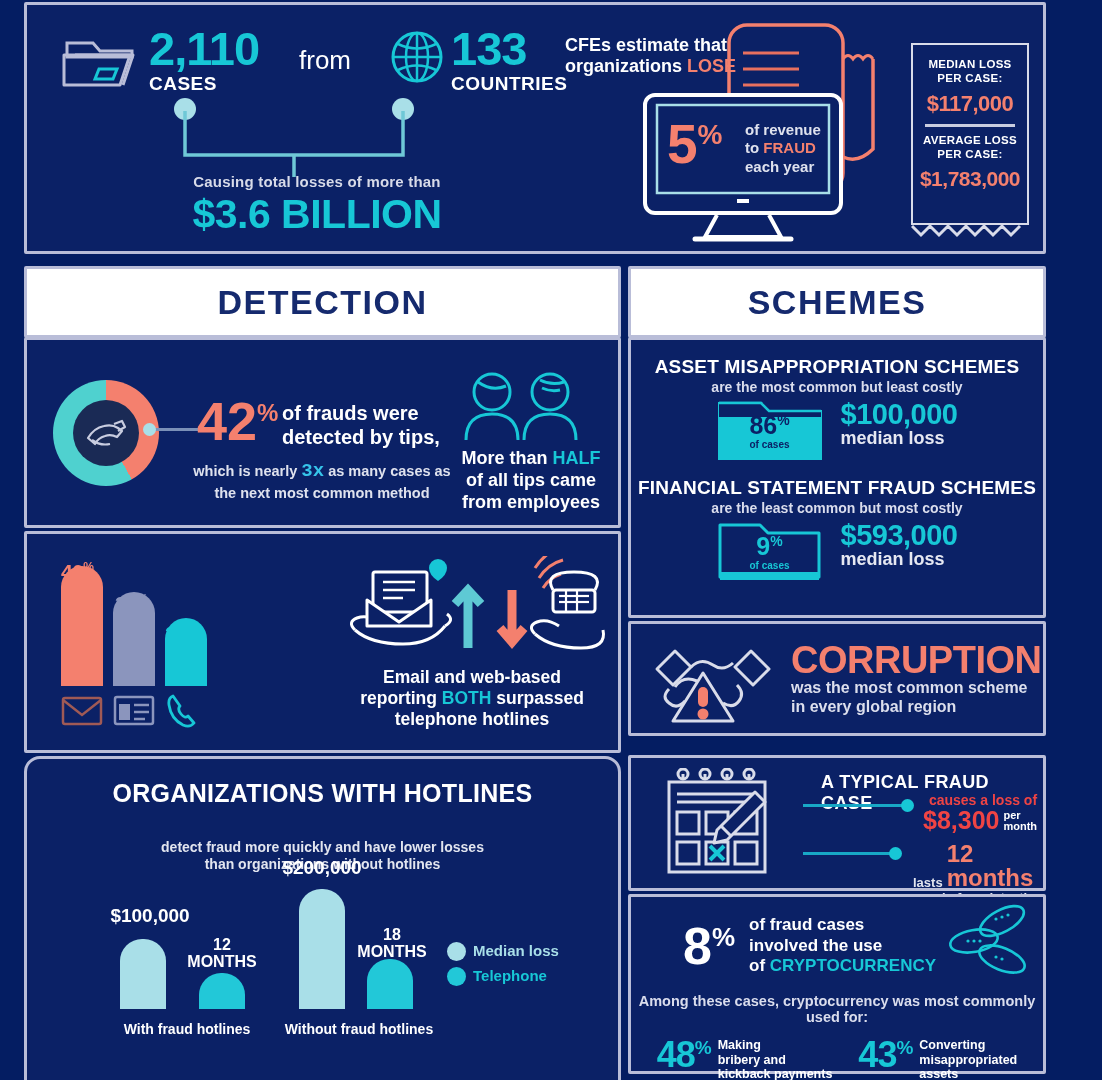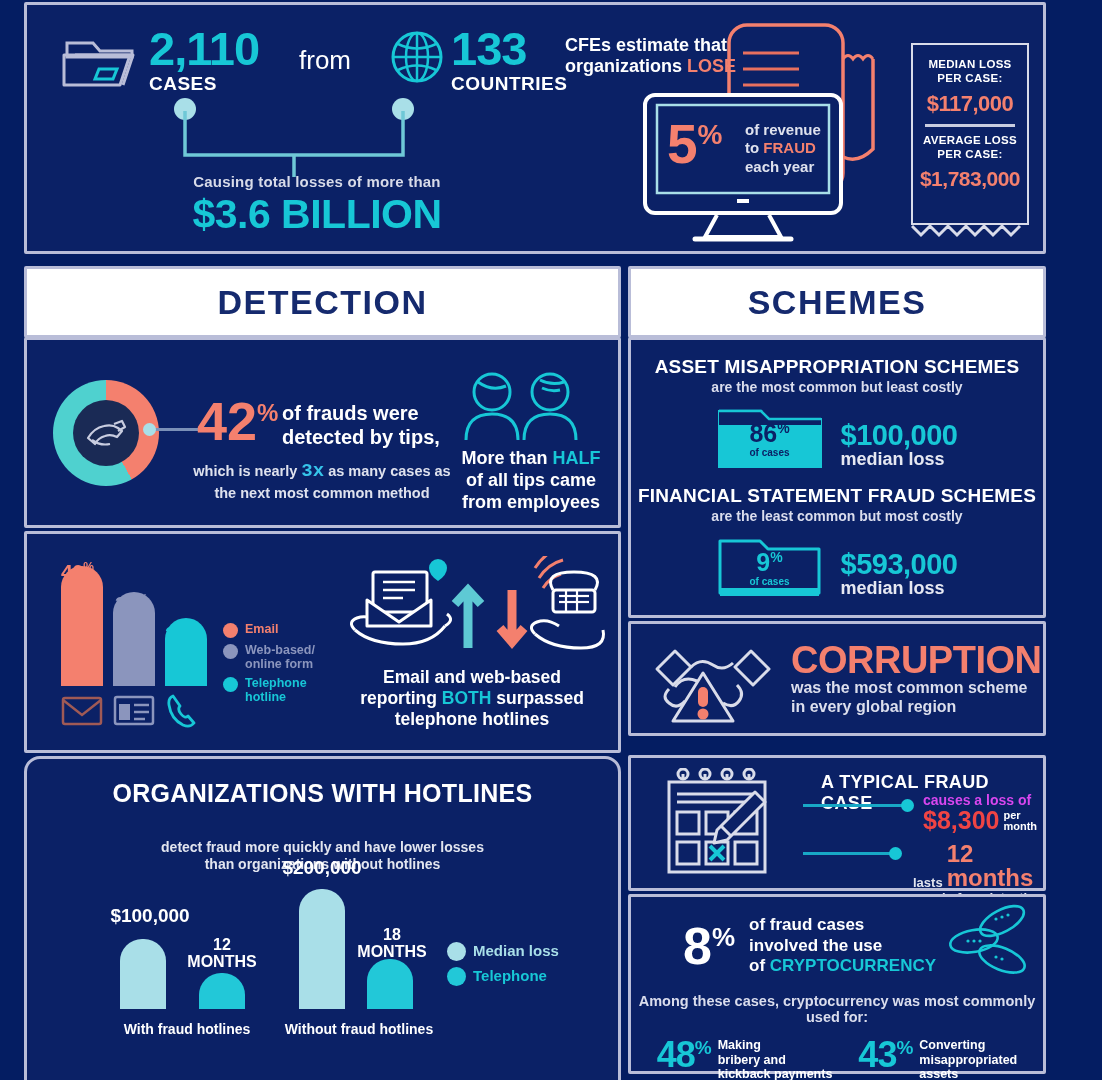--- a/index.html
+++ b/index.html
@@ -142,21 +142,21 @@
 
   
   #sch-1 { left: 628px; top: 337px; width: 418px; height: 281px; }
   #sch-corr { left: 628px; top: 621px; width: 418px; height: 115px; }
   #sch-typ { left: 628px; top: 755px; width: 418px; height: 136px; }
   #sch-crypto { left: 628px; top: 894px; width: 418px; height: 180px; }
 
   .sch-h { text-align: center; font-size: 19px; font-weight: bold; color: #ffffff; letter-spacing: 0.2px; }
   .sch-sub { text-align: center; font-size: 14px; font-weight: bold; color: #dadded; margin-top: 1px; }
 
-  .folder-row { display: flex; align-items: flex-end; justify-content: center; margin-top: 12px; }
+  .folder-row { display: flex; align-items: flex-start; justify-content: center; margin-top: 4px; }
   .folder { position: relative; width: 106px; height: 62px; flex: none; }
   .f-pct { position: absolute; left: 0; top: 14px; width: 100%; text-align: center; font-size: 25px; font-weight: bold; line-height: 1; }
   .f-pct sup { font-size: 14px; vertical-align: super; }
   .f-cases { position: absolute; left: 0; top: 40px; width: 100%; text-align: center; font-size: 10px; font-weight: bold; }
   .loss-num { font-size: 29px; font-weight: bold; color: #17c7d6; letter-spacing: -0.5px; line-height: 1.05; }
   .loss-lbl { font-size: 18px; font-weight: bold; color: #e6e8f2; line-height: 1.05; }
 
   .corr-word { font-size: 38px; font-weight: bold; color: #f4806e; letter-spacing: -0.5px; line-height: 1; }
   .corr-sub { font-size: 16px; font-weight: bold; color: #dcdfed; line-height: 1.18; }
 
@@ -344,34 +344,20 @@
 
       <div class="bc-lbl cyan" style="left:108px;top:72px;"><span>27</span><sup>%</sup></div>
       <div class="bc-bar" style="left:108px;height:68px;background:#17c7d6;"></div>
       <div class="bc-ico" style="left:108px;">
         <svg width="42" height="36" viewBox="0 0 42 36">
             <path d="M8 4 q-5 2 -4 9 q2 14 14 20 q7 3 11 -2 l-6 -7 q-3 3 -7 -2 q-4 -5 -1 -8 Z" fill="none" stroke="#17c7d6" stroke-width="2.8" stroke-linejoin="round"></path>
           </svg>
       </div>
     </div>
 
-    <div class="legend">
-      <div class="lg-row">
-        <span class="lg-dot" style="background:#f4806e;"></span>
-        <span class="lg-txt coral">Email</span>
-      </div>
-      <div class="lg-row">
-        <span class="lg-dot" style="background:#8b95bd;"></span>
-        <span class="lg-txt" style="color:#8b95bd;max-width:78px;display:inline-block;">Web-based/ online form</span>
-      </div>
-      <div class="lg-row">
-        <span class="lg-dot" style="background:#17c7d6;"></span>
-        <span class="lg-txt cyan" style="max-width:72px;display:inline-block;">Telephone hotline</span>
-      </div>
-    </div>
 
     <div class="hands">
       <svg width="270" height="110" viewBox="0 0 270 110">
 
         <path d="M18 74 q-8 -8 2 -12 q10 -4 22 4" fill="none" stroke="#ffffff" stroke-width="3" stroke-linejoin="round"></path>
         <path d="M18 74 q16 14 48 14 q28 0 42 -18" fill="none" stroke="#ffffff" stroke-width="3"></path>
         <path d="M108 70 q10 -6 2 -12" fill="none" stroke="#ffffff" stroke-width="3"></path>
         <rect x="36" y="16" width="54" height="40" rx="2" fill="none" stroke="#ffffff" stroke-width="3"></rect>
         <line x1="46" y1="26" x2="78" y2="26" stroke="#ffffff" stroke-width="2.5"></line>
         <line x1="46" y1="34" x2="78" y2="34" stroke="#ffffff" stroke-width="2.5"></line>
@@ -523,21 +509,21 @@
         <path d="M58 62 L96 24 l10 10 l-38 38 l-13 3 Z" fill="#0b2166" stroke="#d9dcea" stroke-width="3" stroke-linejoin="round"></path>
         <line x1="62" y1="58" x2="72" y2="68" stroke="#d9dcea" stroke-width="3"></line>
       </svg>
     </div>
 
     <div class="typ-title">A TYPICAL FRAUD CASE</div>
 
     <div class="conn" style="left:172px;top:46px;width:104px;"></div>
     <div class="conn-dot" style="left:270px;top:41px;"></div>
     <div style="position:absolute;left:292px;top:34px;">
-      <div style="font-size:14px;font-weight:bold;color:#d946ef;">causes a loss of</div>
+      <div style="font-size:14px;font-weight:bold;color:#ef4444;text-align:right;">causes a loss of</div>
       <div style="display:flex;align-items:flex-end;">
         <span style="font-size:25px;font-weight:bold;color:#ef4444;line-height:1;">$8,300</span>
         <span style="font-size:11px;font-weight:bold;color:#ffffff;line-height:1.05;margin-left:4px;">
           <span>per</span><br><span>month</span>
         </span>
       </div>
     </div>
 
     <div class="conn" style="left:172px;top:94px;width:92px;"></div>
     <div class="conn-dot" style="left:258px;top:89px;"></div>

